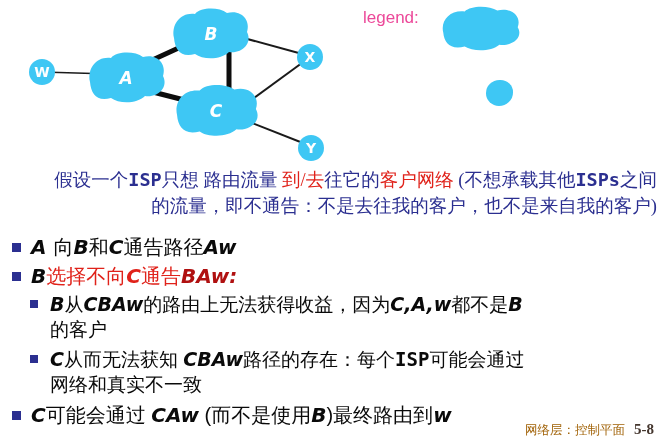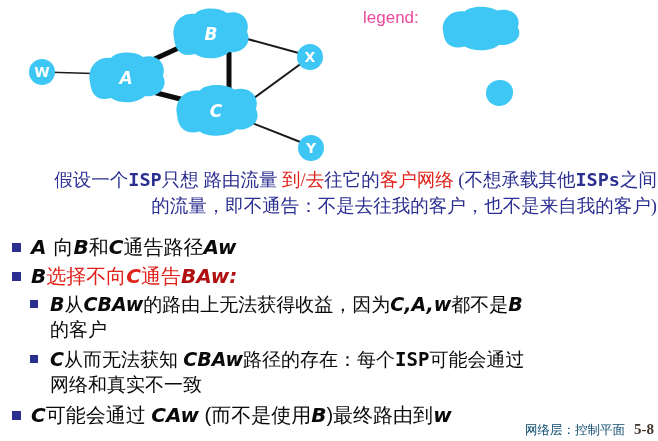--- a/index.html
+++ b/index.html
@@ -36,21 +36,21 @@
   .lvl1 .marker{flex:none; width:9px; height:9px; background:#2b2f90; margin:9px 10px 0 2px;}
   .lvl2{font-size:19px; line-height:25px; margin-left:20px; margin-bottom:5px;}
   .lvl2 .marker{flex:none; width:8px; height:8px; background:#2b2f90; margin:8px 12px 0 0;}
   
   .s-red{color:#e0221a;}
   .s-darkred{color:#b01010;}
   .s-latin{font-family:"DejaVu Sans",sans-serif; font-style:italic; font-weight:bold;}
   .s-code{font-family:"DejaVu Sans Mono",monospace; font-weight:bold;}
   
   .footer{position:absolute; right:4px; bottom:2px; font-family:"Liberation Serif",serif;}
-  .footer .sec{font-size:12.5px; color:#0c4a6e;}
+  .footer .sec{font-size:12.5px; color:#a16207;}
   .footer .pg{font-size:15px; font-weight:bold; color:#44362e; margin-left:9px;}
 </style>
 </head>
 <body>
 
 <div class="slide">
 
   <svg class="net" viewBox="0 0 340 168">
     <g>
       <line class="thin" x1="42" y1="72" x2="110" y2="74"></line>

